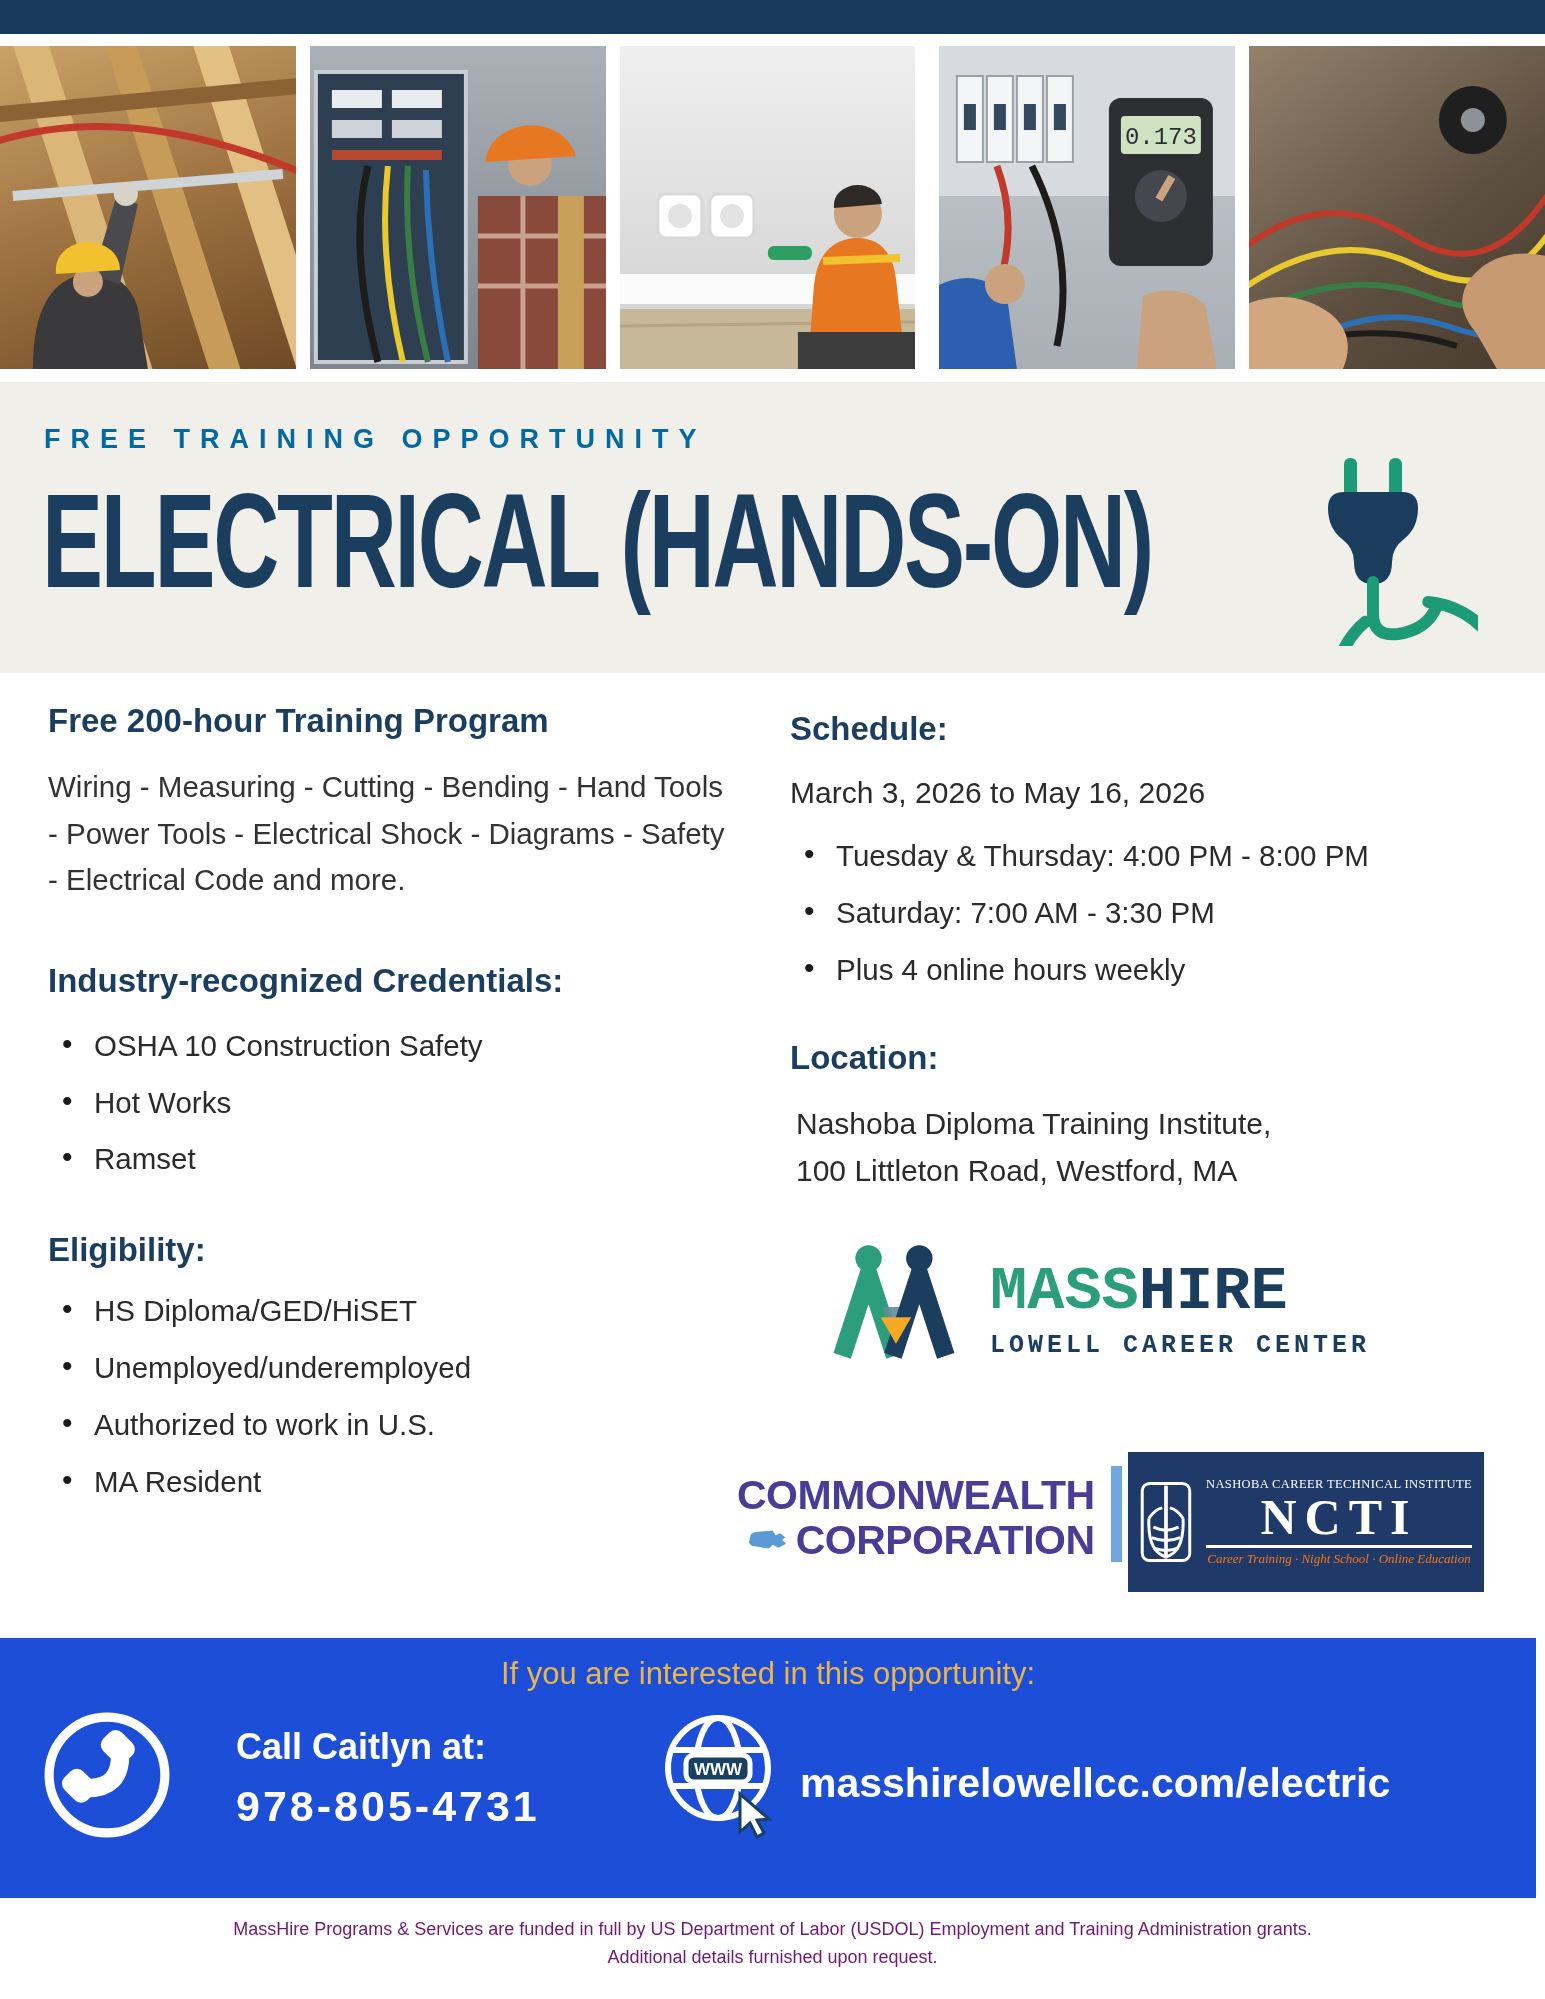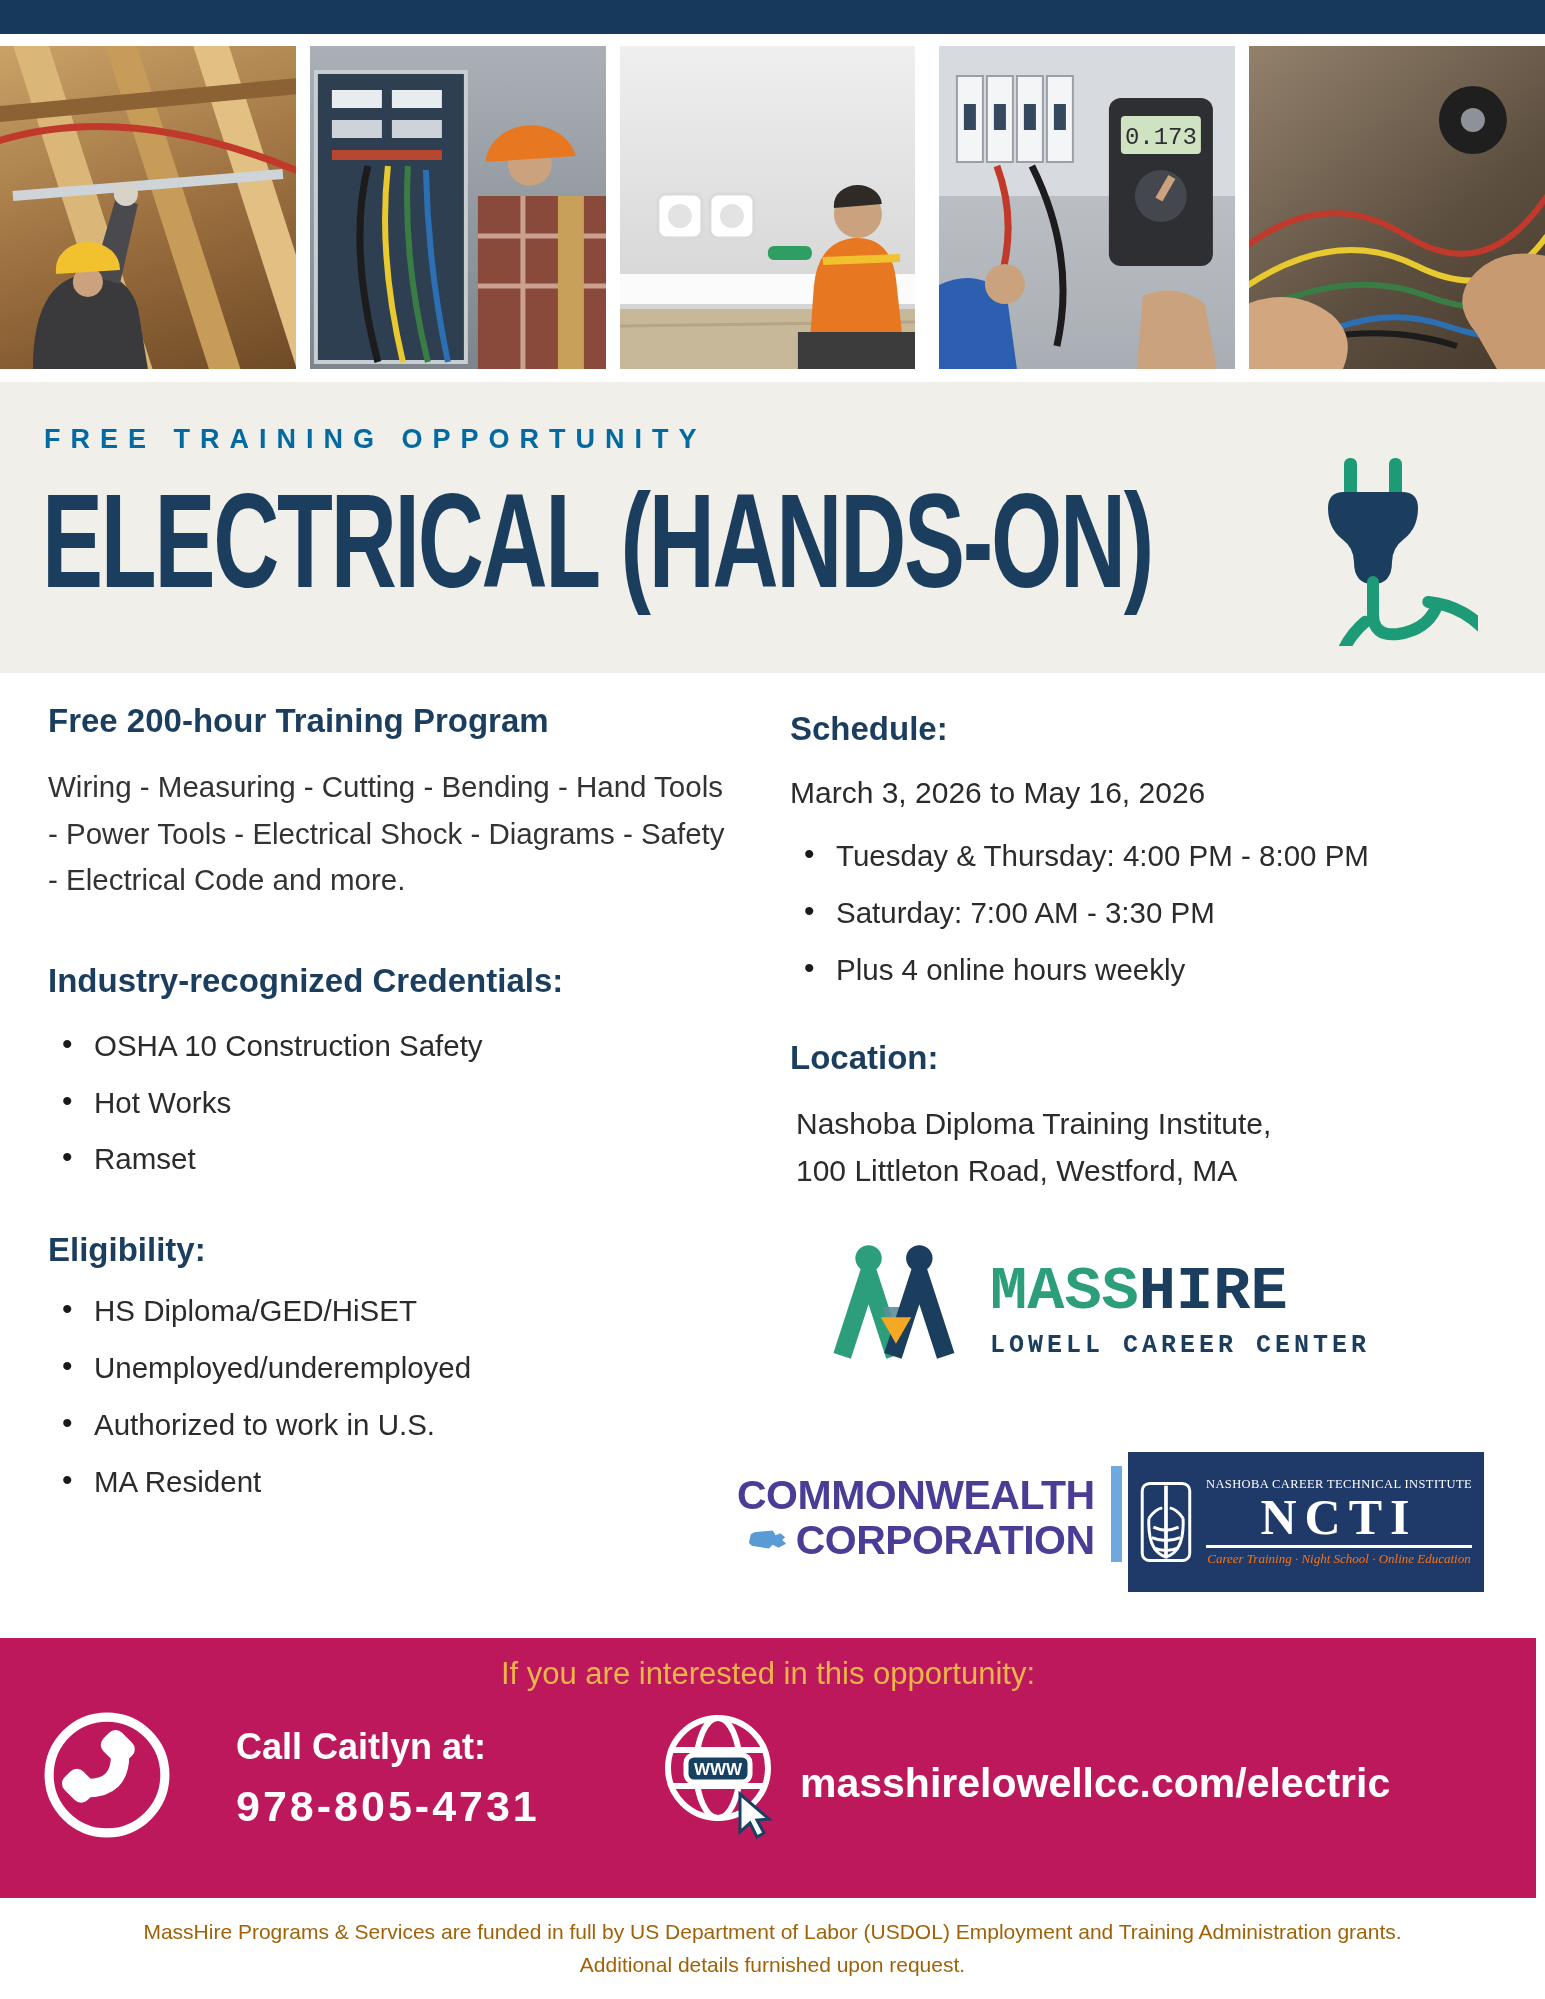--- a/index.html
+++ b/index.html
@@ -56,32 +56,32 @@
   .cc-bar{width:11px;height:96px;background:#6FA8DC;margin-left:16px;}
   .ncti{position:absolute;left:1128px;top:778px;width:356px;height:140px;background:#1F3A68;
     display:flex;align-items:center;gap:14px;padding:10px 12px;box-sizing:border-box;}
   .ncti-right{flex:1;color:#fff;font-family:"Liberation Serif","DejaVu Serif",serif;}
   .ncti-top{font-size:12.5px;letter-spacing:.4px;white-space:nowrap;text-align:center;}
   .ncti-acronym{font-size:50px;font-weight:700;letter-spacing:8px;line-height:1.02;text-align:center;}
   .ncti-rule{height:3px;background:#fff;margin:2px 0 3px 0;}
   .ncti-tag{font-size:13px;font-style:italic;color:#f97316;text-align:center;white-space:nowrap;}
 
   
-  .footer{position:absolute;top:1638px;left:0;width:1536px;height:260px;background:#be185d;}
+  .footer{position:absolute;top:1638px;left:0;width:1536px;height:260px;background:#1d4ed8;}
   .prompt{position:absolute;top:18px;left:0;width:100%;text-align:center;
     font-size:31px;color:#EAB549;}
   .phone-icon{position:absolute;left:40px;top:70px;}
   .call-block{position:absolute;left:236px;top:88px;color:#fff;}
   .call-l1{font-size:36px;font-weight:700;}
   .call-l2{font-size:43px;font-weight:700;letter-spacing:3px;margin-top:14px;}
   .globe-icon{position:absolute;left:648px;top:68px;}
   .site-url{position:absolute;left:800px;top:122px;color:#fff;font-size:41px;font-weight:700;}
 
   .fineprint{position:absolute;top:1916px;left:0;width:1545px;text-align:center;
-    font-size:21px;line-height:1.55;color:#a16207;}
+    font-size:18px;line-height:1.55;color:#701a75;}
 </style>
 </head>
 <body>
 
 <div class="topbar"></div>
 
 <div class="photostrip">
   <div class="photo p1">
     <svg viewBox="0 0 300 323" preserveAspectRatio="xMidYMid slice">
       <line x1="30" y1="-10" x2="140" y2="333" stroke="#dbb679" stroke-width="34"></line>

